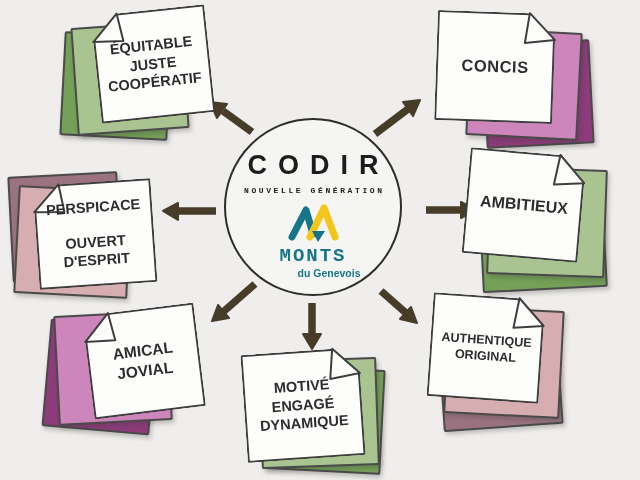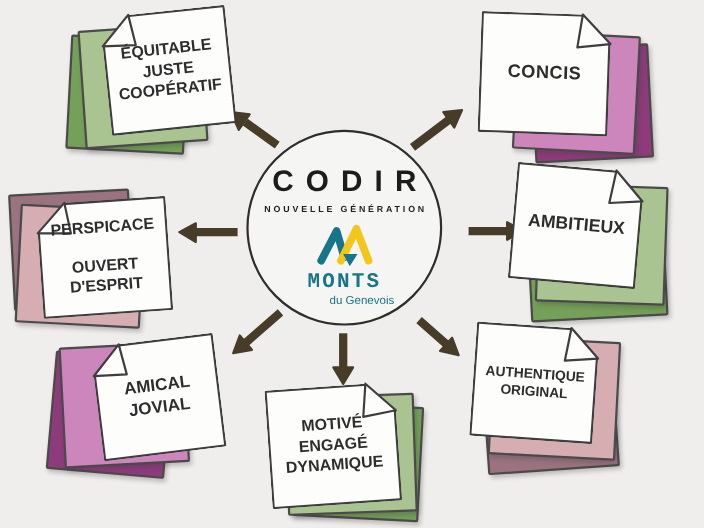--- a/index.html
+++ b/index.html
@@ -12,27 +12,27 @@
   #arrows{position:absolute;left:0;top:0;width:640px;height:480px;z-index:1;}
   .arrow-line{stroke:var(--arrow,#473c28);stroke-width:7.5;fill:none;}
   .arrow-head{fill:var(--arrow,#473c28);stroke:var(--arrow,#473c28);stroke-width:2;stroke-linejoin:round;}
   
   .circle{
     position:absolute;left:224px;top:118px;width:178px;height:178px;border-radius:50%;
     background:#f5f5f3;border:2px solid #2d2d2d;z-index:2;box-sizing:border-box;
     display:flex;flex-direction:column;align-items:center;text-align:center;
   }
   .codir{margin-top:30px;font-size:27px;font-weight:bold;letter-spacing:11px;text-indent:11px;color:#1c1c1c;}
-  .subtitle{margin-top:5px;font-size:8px;font-weight:bold;letter-spacing:2.6px;text-indent:2.6px;color:#1c1c1c;}
+  .subtitle{margin-top:5px;font-size:8px;font-weight:bold;letter-spacing:2.6px;text-indent:2.6px;color:#1c1c1c;font-family:Liberation Mono, monospace;}
   .logo-svg{margin-top:6px;display:block;}
   .logo-teal{stroke:var(--teal,#17758a);fill:none;stroke-width:7;stroke-linecap:round;stroke-linejoin:round;}
   .logo-yellow{stroke:var(--yellow,#f4c51a);fill:none;stroke-width:7;stroke-linecap:round;stroke-linejoin:round;}
   .logo-drop{fill:var(--teal,#17758a);}
   .monts{margin-top:2px;font-size:19px;font-weight:bold;letter-spacing:2px;color:var(--teal,#17758a);font-family:Liberation Mono, monospace;}
-  .tagline{margin-top:0;font-size:10.5px;font-weight:normal;color:var(--teal,#17758a);padding-left:32px;}
+  .tagline{margin-top:0;font-size:10.5px;font-weight:bold;color:var(--teal,#17758a);padding-left:32px;}
   
   .stack{position:absolute;z-index:3;}
   .sheet{position:absolute;box-sizing:border-box;border:2px solid #4a4a4a;border-radius:2px;
          box-shadow:2px 3px 4px rgba(60,60,60,.28);}
   .note{position:absolute;}
   .paper{position:absolute;inset:0;background:var(--note-white,#fdfdfc);box-sizing:border-box;
          border:2px solid var(--outline,#3e3e3e);border-radius:2px;
          box-shadow:2px 3px 4px rgba(60,60,60,.25);}
   .foldTL .paper{clip-path:polygon(26px 0,100% 0,100% 100%,0 100%,0 26px);}
   .foldTR .paper{clip-path:polygon(0 0,calc(100% - 26px) 0,100% 26px,100% 100%,0 100%);}

